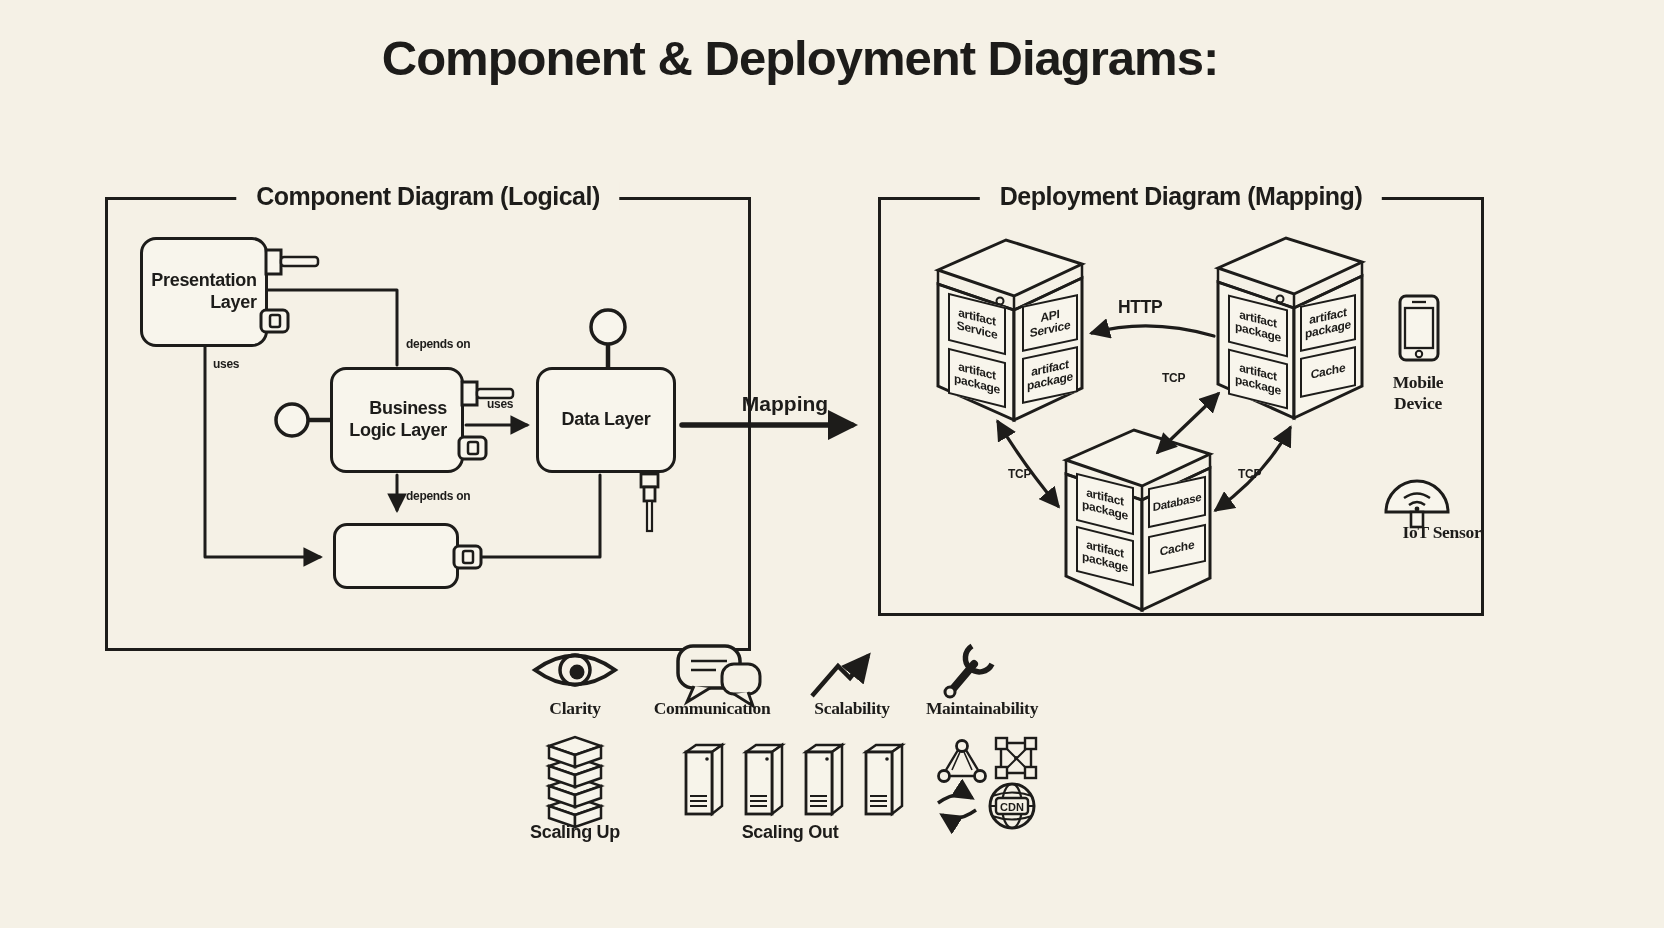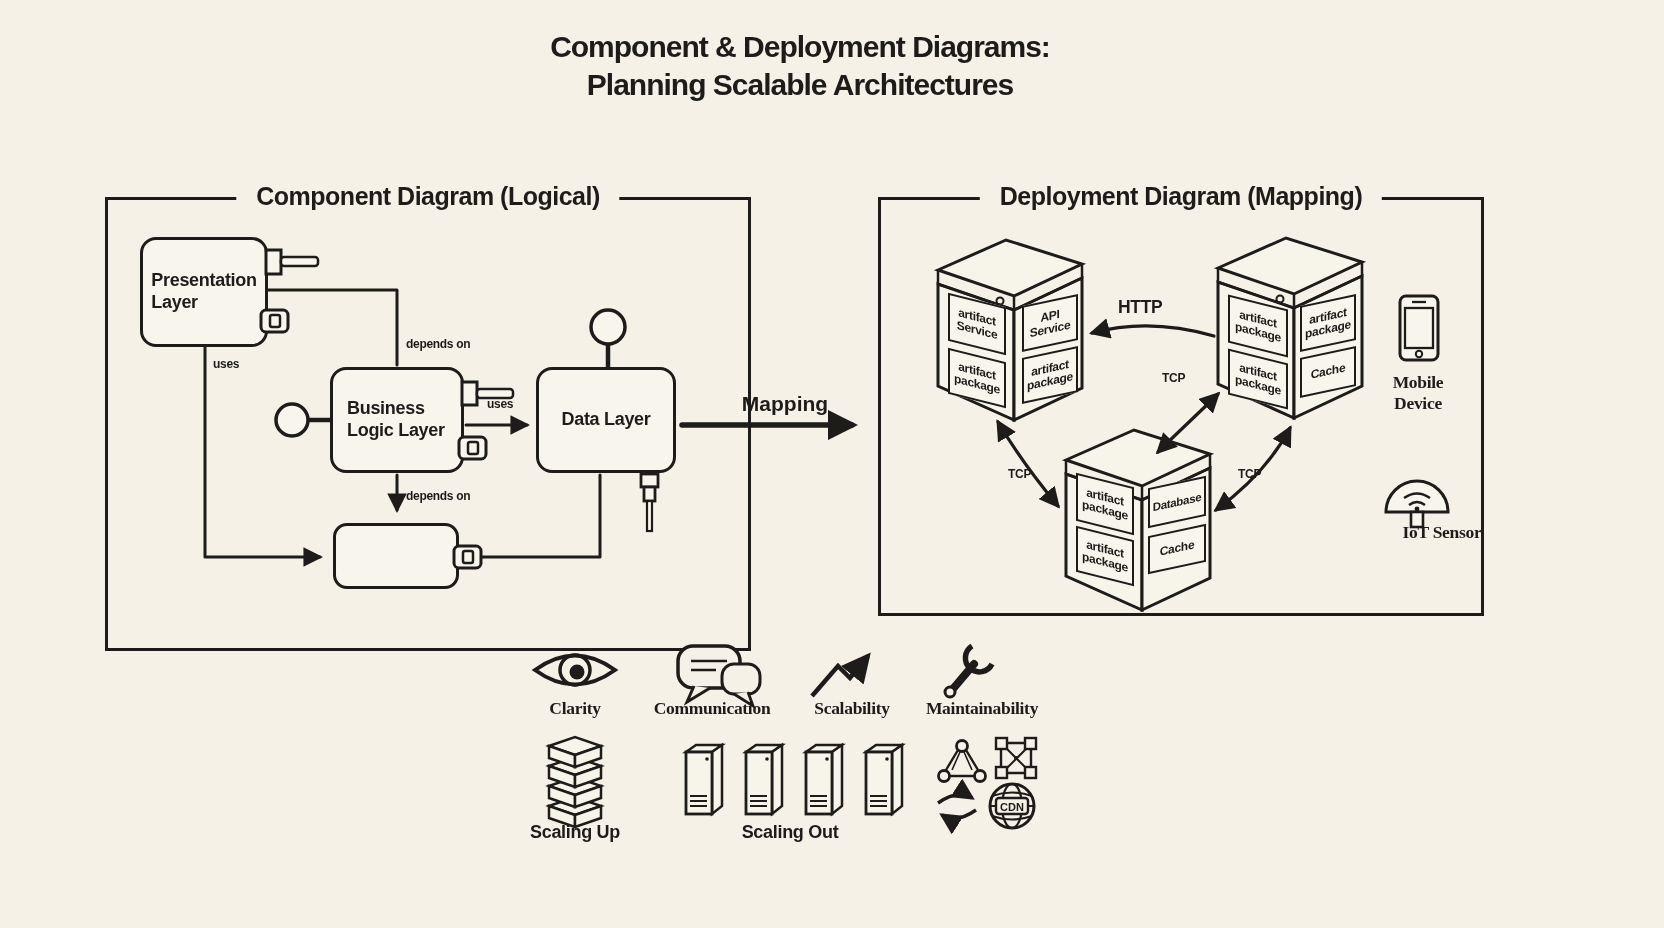--- a/index.html
+++ b/index.html
@@ -12,33 +12,33 @@
     position:relative;width:1664px;height:928px;background:var(--bg);
     font-family:"Liberation Sans",sans-serif;color:var(--ink);overflow:hidden;
   }
   .abs{position:absolute;}
   svg{position:absolute;left:0;top:0;}
   .svg-under{z-index:2;}
   .svg-over{z-index:4;}
   
   .main-title{
     left:60px;top:28px;width:1480px;text-align:center;z-index:5;
-    font-size:30px;font-weight:700;letter-spacing:-1px;line-height:1.26;
+    font-size:49px;font-weight:700;letter-spacing:-1px;line-height:1.26;
   }
   
   .panel{border:3px solid var(--ink);z-index:1;}
   .panel-title{
     position:absolute;top:-18px;left:50%;transform:translateX(-50%);
     background:var(--bg);padding:0 20px;font-size:25px;font-weight:700;
     white-space:nowrap;letter-spacing:-0.5px;z-index:5;
   }
   
   .cbox{
     border:3.5px solid var(--ink);border-radius:16px;background:var(--fill);
-    display:flex;align-items:center;justify-content:center;text-align:left;
+    display:flex;align-items:center;justify-content:center;text-align:right;
     font-size:18px;font-weight:700;line-height:1.22;z-index:3;padding:0 14px;
     box-sizing:border-box;letter-spacing:-0.3px;
   }
   
   .rel{font-size:12px;font-weight:700;z-index:5;white-space:nowrap;letter-spacing:-0.3px;}
   .map-label{font-size:21px;font-weight:700;z-index:5;text-align:center;}
   
   .plate{
     border:2.5px solid var(--ink);background:var(--fill);z-index:5;
     display:flex;align-items:center;justify-content:center;text-align:center;
@@ -51,21 +51,20 @@
   .cap{font-size:17.5px;font-weight:700;text-align:center;z-index:5;letter-spacing:-0.3px;line-height:1.18;font-family:Liberation Serif, serif;}
   .cap2{font-size:18px;font-weight:700;text-align:center;z-index:5;letter-spacing:-0.3px;}
 </style>
 </head>
 <body>
 
 <div class="canvas">
 
   <div class="abs main-title">
     <div>Component &amp; Deployment Diagrams:</div>
-    <div>Planning Scalable Architectures</div>
   </div>
 
   <div class="abs panel" style="left:105px;top:197px;width:640px;height:448px;">
     <span class="panel-title">Component Diagram (Logical)</span>
   </div>
   <div class="abs panel" style="left:878px;top:197px;width:600px;height:413px;">
     <span class="panel-title">Deployment Diagram (Mapping)</span>
   </div>
 
   <svg class="svg-under" width="1664" height="928" viewBox="0 0 1664 928">

